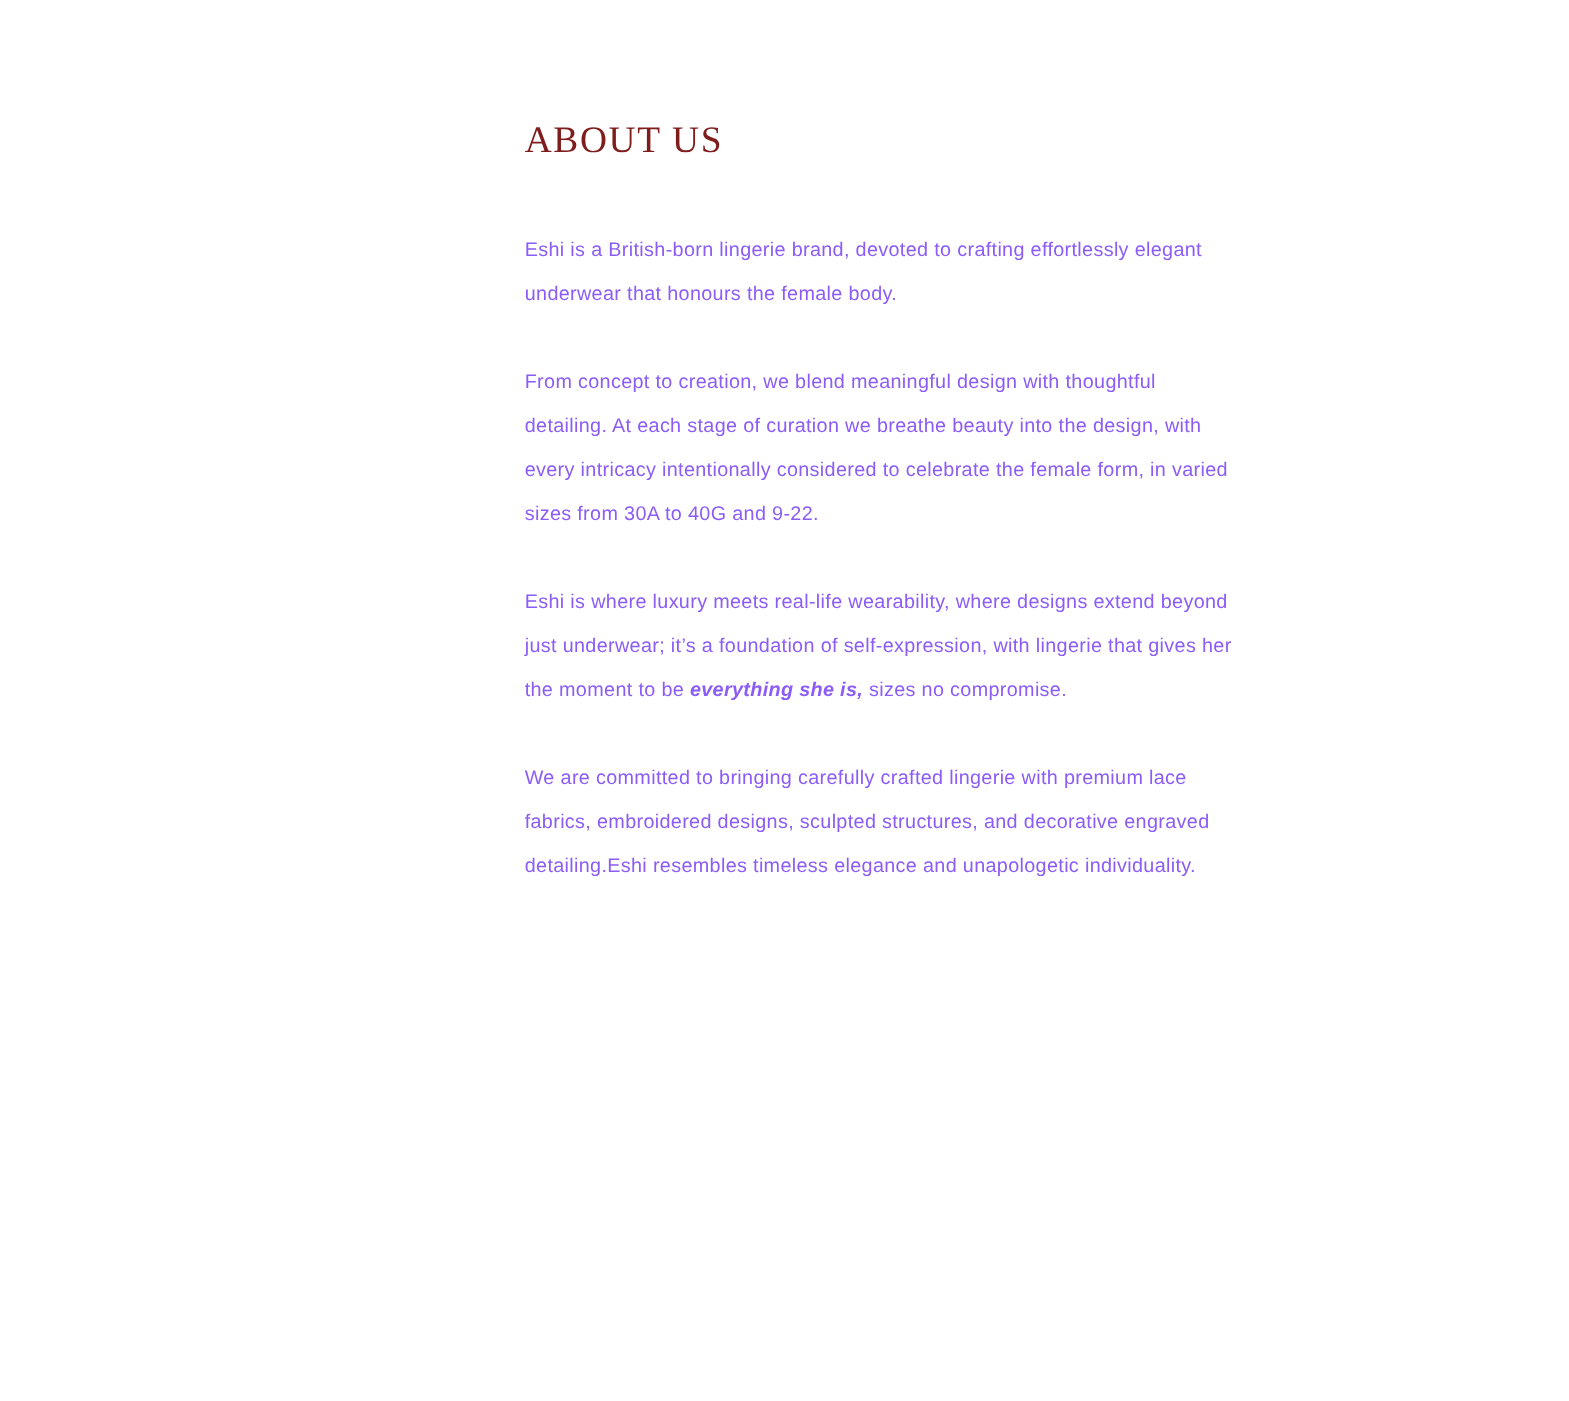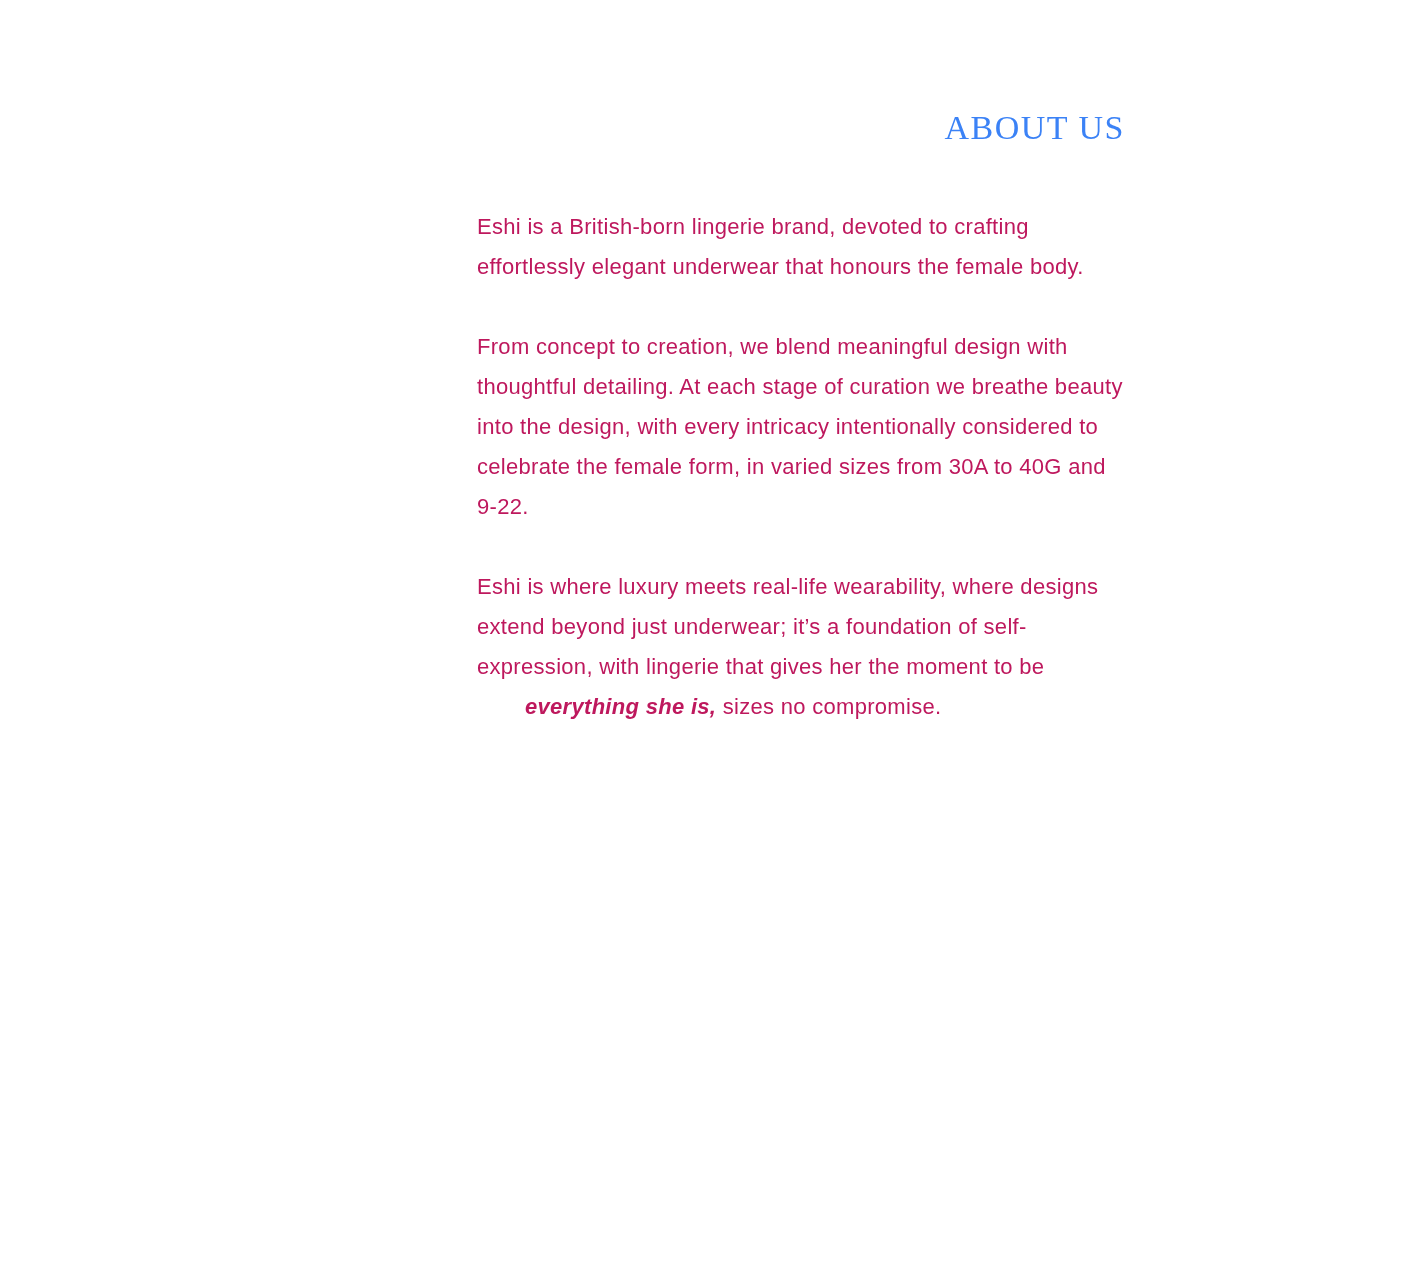--- a/index.html
+++ b/index.html
@@ -20,48 +20,47 @@
     left: 477px;
     top: 108px;
     width: 648px;
   }
   h1.page-title {
     font-family: "Liberation Serif", "DejaVu Serif", serif;
     font-weight: 400;
     font-size: 34px;
     line-height: 1.2;
     letter-spacing: 1.5px;
-    color: #3b82f6;
+    color: #7f1d1d;
     margin: 0 0 58px 0;
-    text-align: right;
   }
   p.body-paragraph {
-    font-size: 22px;
+    font-size: 18px;
     line-height: 40px;
     letter-spacing: 0.3px;
-    color: #be185d;
+    color: #8b5cf6;
     margin: 0 0 40px 0;
   }
   p.body-paragraph:last-child {
     margin-bottom: 0;
   }
   .emphasis {
     font-style: italic;
     font-weight: 700;
-    margin-left: 48px;
   }
 </style>
 </head>
 <body>
 
 <div class="page">
   <section class="content">
     <h1 class="page-title">ABOUT US</h1>
 
     <p class="body-paragraph">Eshi is a British-born lingerie brand, devoted to crafting effortlessly elegant underwear that honours the female body.</p>
 
 
     <p class="body-paragraph">From concept to creation, we blend meaningful design with thoughtful detailing. At each stage of curation we breathe beauty into the design, with every intricacy intentionally considered to celebrate the female form, in varied sizes from 30A to 40G and 9-22.</p>
 
     <p class="body-paragraph"><span>Eshi is where luxury meets real-life wearability, where designs extend beyond just underwear; it’s a foundation of self-expression, with lingerie that gives her the moment to be </span><span class="emphasis">everything she is,</span><span> sizes no compromise.</span></p>
 
+    <p class="body-paragraph">We are committed to bringing carefully crafted lingerie with premium lace fabrics, embroidered designs, sculpted structures, and decorative engraved detailing.Eshi resembles timeless elegance and unapologetic individuality.</p>
   </section>
 </div>
 
 </body></html>

